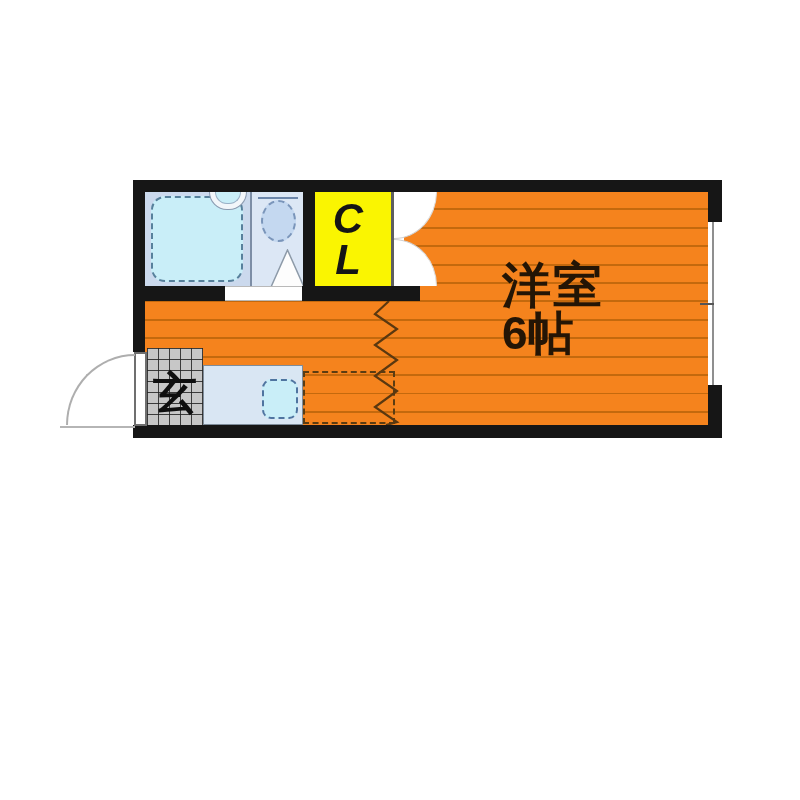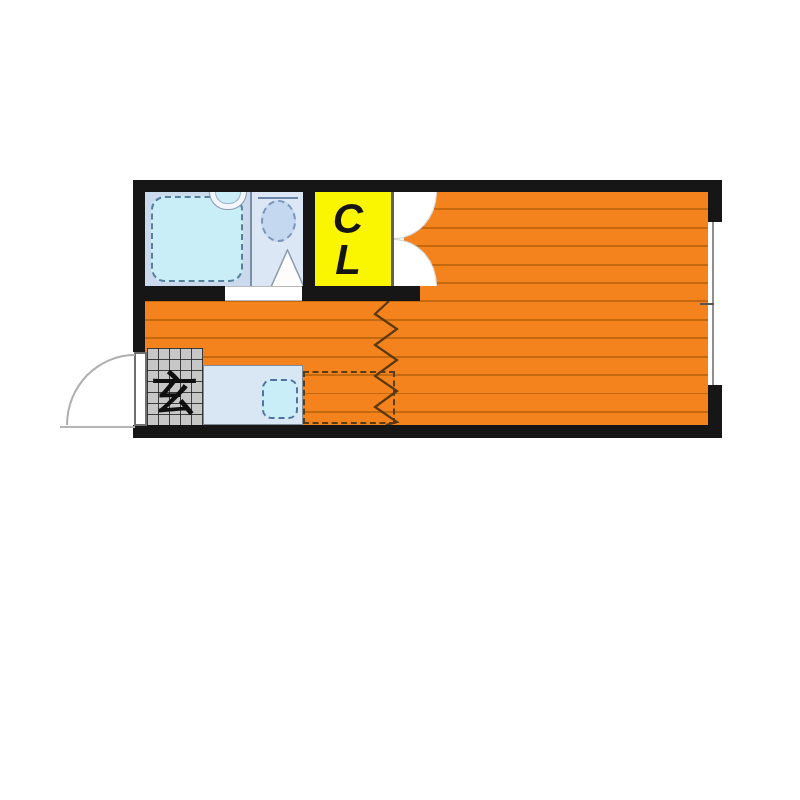--- a/index.html
+++ b/index.html
@@ -149,14 +149,18 @@
   <div class="wall" id="wall-bottom"></div>
 
   <div class="abs" id="window-gap"></div>
   <div class="abs" id="window-line"></div>
   <div class="abs" id="window-tick"></div>
 
   <div class="abs" id="entry-leaf"></div>
   <div class="abs" id="entry-arc"></div>
   <div class="abs" id="entry-floor-line"></div>
 
+  <div class="abs" id="room-label">
+    <div id="room-name">洋室</div>
+    <div id="room-size">6帖</div>
+  </div>
 
 </div>
 
 </body></html>

